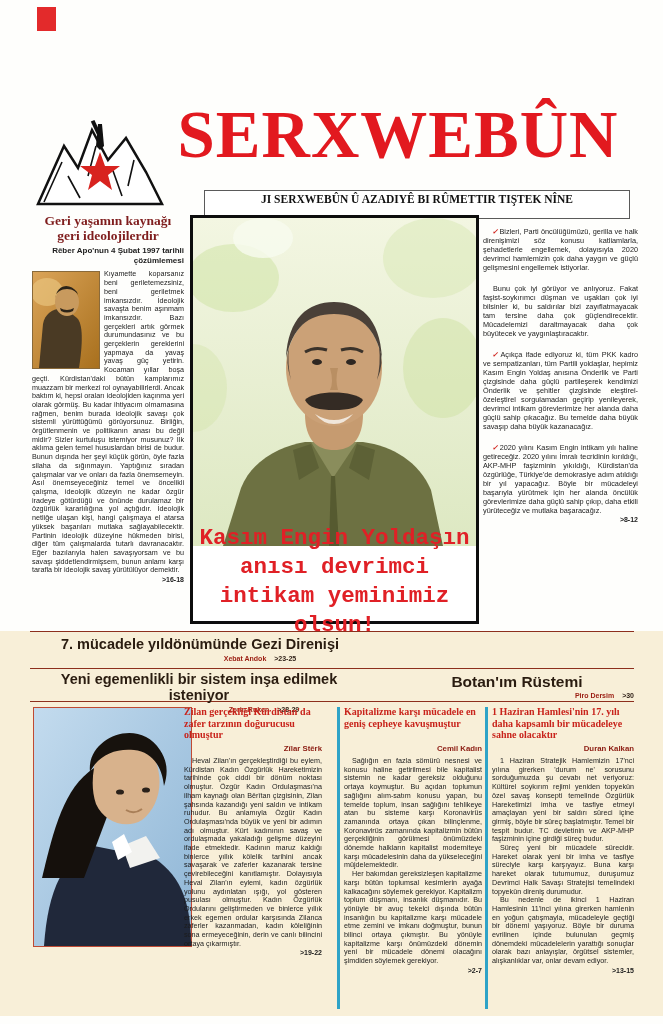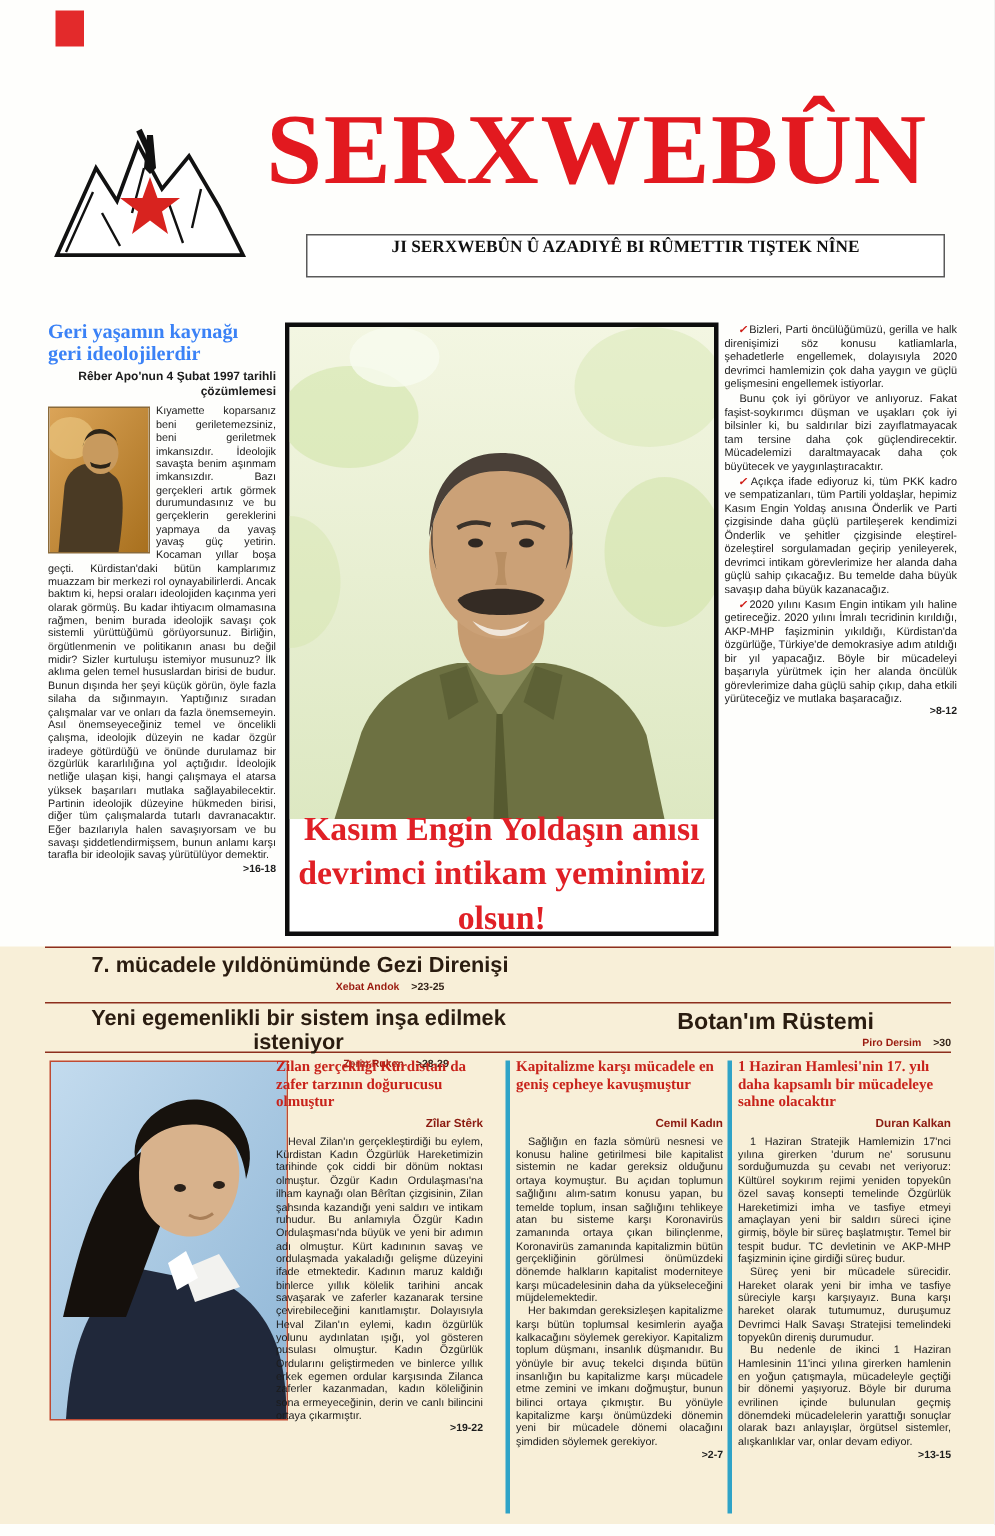--- a/index.html
+++ b/index.html
@@ -4,50 +4,50 @@
 <style>
   html,body{margin:0;padding:0;background:#e8e8e8;}
   .page{position:relative;width:663px;height:1024px;background:#fefefc;margin:0 auto;
         font-family:"Liberation Sans",sans-serif;color:#1c1c1c;overflow:hidden;}
   .serif{font-family:"Liberation Serif",serif;}
 
   
   .corner-mark{position:absolute;left:37px;top:7px;width:19px;height:24px;background:#e32a2b;}
 
   
-  .masthead{position:absolute;left:32px;top:76px;width:600px;height:118px;}
+  .masthead{position:absolute;left:32px;top:110px;width:600px;height:118px;}
   .logo{position:absolute;left:2px;top:6px;width:132px;height:92px;}
   .np-title{position:absolute;left:132px;top:-14px;width:468px;text-align:center;
             font-family:"Liberation Serif",serif;font-weight:bold;font-size:67px;
             letter-spacing:1px;color:#e2191f;white-space:nowrap;}
   .tagline-box{position:absolute;left:172px;top:80px;width:424px;border:1.5px solid #5a5a5a;
                background:#fff;text-align:center;font-family:"Liberation Serif",serif;
                font-weight:bold;font-size:11.5px;padding:2px 0 13px;color:#111;}
   .dateline{position:absolute;left:0px;top:104px;width:600px;display:flex;align-items:center;}
   .dateline .rule{flex:1;border-top:5px double #1a1a1a;height:0;}
   .dateline .datetext{padding:0 8px;font-size:8.5px;font-weight:bold;white-space:nowrap;color:#111;}
 
   
   .left-article{position:absolute;left:32px;top:213px;width:152px;height:420px;overflow:hidden;}
   .left-article h2{margin:0 0 3px;font-family:"Liberation Serif",serif;font-weight:bold;
-                   font-size:13.5px;line-height:1.12;color:#3b82f6;text-align:left;}
+                   font-size:13.5px;line-height:1.12;color:#7f1d1d;text-align:center;}
   .left-article .sub{font-size:8px;font-weight:bold;text-align:right;margin-bottom:5px;line-height:1.2;}
   .left-article .body{font-size:7.2px;line-height:8.7px;text-align:justify;}
   .small-photo{float:left;width:66px;height:96px;margin:1px 4px 2px 0;border:1px solid #8a6a3a;}
   .pageref-r{font-size:7px;font-weight:bold;text-align:right;margin-top:1px;}
 
   .lead-box{position:absolute;left:190px;top:215px;width:289px;height:409px;
             border:3px solid #0d0d0d;background:#fff;box-sizing:border-box;}
   .lead-photo{display:block;width:283px;height:328px;}
   .lead-headline{width:100%;height:72px;display:flex;align-items:center;justify-content:center;
-                 text-align:center;font-family:Liberation Serif, serif;font-weight:bold;
+                 text-align:center;font-family:Liberation Mono, monospace;font-weight:bold;
                  font-size:22.5px;line-height:1.3;color:#e02026;padding:0 2px;box-sizing:border-box;}
 
   .right-article{position:absolute;left:483px;top:215px;width:155px;height:418px;overflow:hidden;}
-  .right-article p{margin:0 0 1px;font-size:7.3px;line-height:9px;text-align:justify;text-indent:9px;}
+  .right-article p{margin:12px 0 1px;font-size:7.3px;line-height:9px;text-align:justify;text-indent:9px;}
   .check{color:#cf1d16;font-weight:bold;font-style:italic;margin-right:1px;}
 
   
   .lower-bg{position:absolute;left:0;top:631px;width:663px;height:385px;background:#f8efd8;}
   .hrule{position:absolute;left:30px;width:604px;border-top:1.5px solid #8d2f1d;}
 
   .strip-item{position:absolute;text-align:center;}
   .strip-title{font-family:Liberation Sans, sans-serif;font-weight:bold;color:#2a1c10;line-height:1.1;}
   .strip-by{font-size:7px;font-weight:bold;margin-top:2px;}
   .strip-author{color:#9a1b10;}

